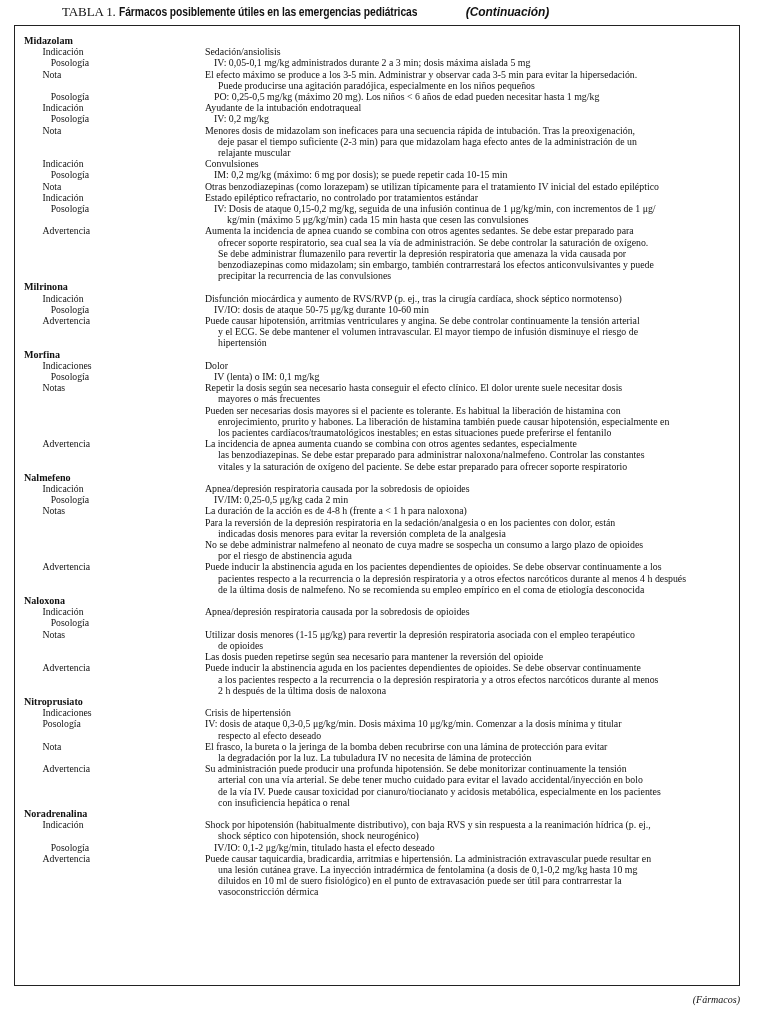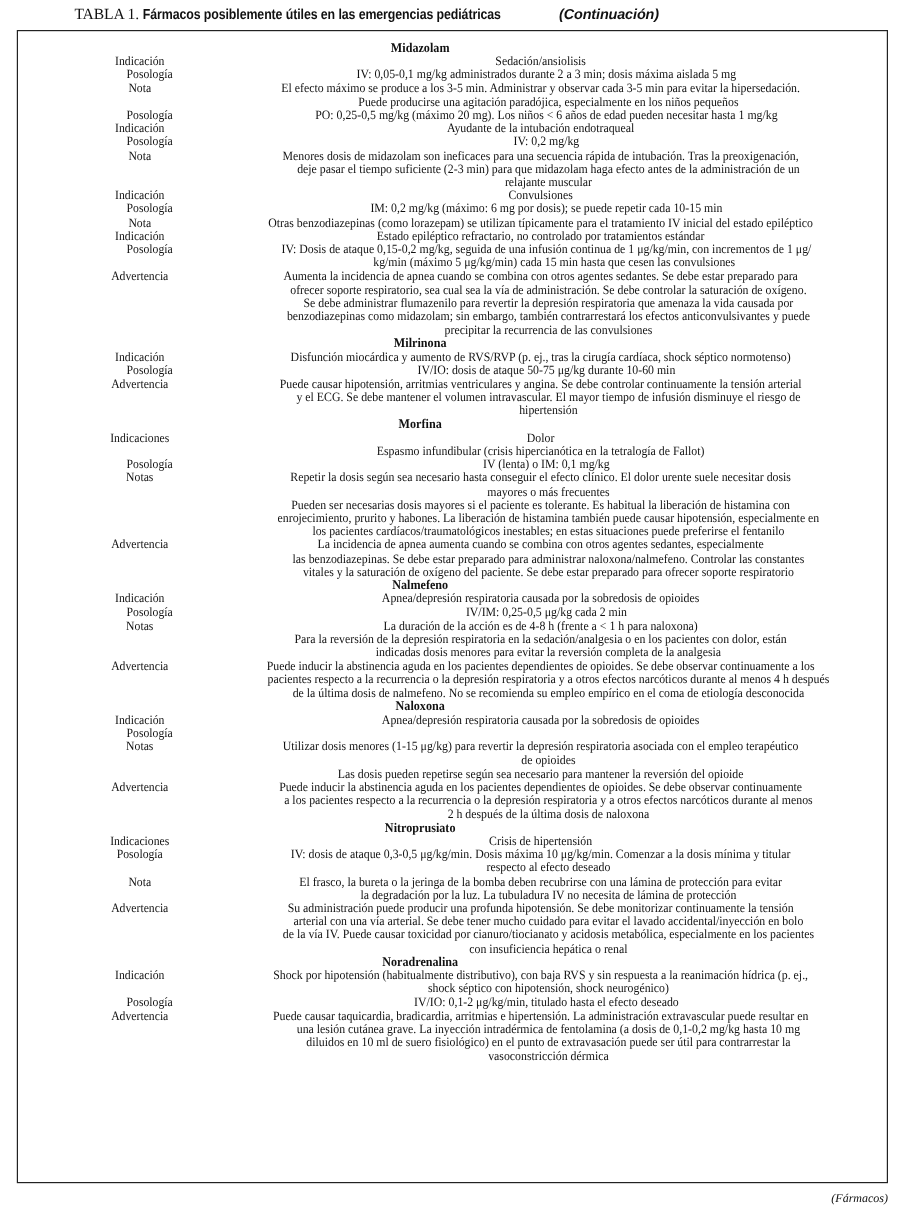--- a/index.html
+++ b/index.html
@@ -12,21 +12,21 @@
     position: absolute; left: 14px; top: 4px;
     font-size: 13px; letter-spacing: -0.1px; white-space: nowrap;
   }
   .title .lead { font-family: "Liberation Serif", serif; margin-left: 48px; }
   .title .bold { font-family: "Liberation Sans", sans-serif; font-weight: bold; font-size: 12px; transform: scaleX(0.86); display:inline-block; transform-origin: left; }
   .title .it { font-family: "Liberation Sans", sans-serif; font-weight: bold; font-style: italic; font-size: 12px; }
   .box {
     position: absolute; left: 14px; top: 25px; width: 726px; height: 961px;
     border: 1px solid #222; box-sizing: border-box;
   }
-  .content { position: absolute; left: 9px; top: 9px; right: 6px; text-align: center; }
+  .content { position: absolute; left: 9px; top: 9px; right: 6px; }
   .drug {
     font-size: 11px; font-weight: bold; line-height: 11.2px; height: 11.2px;
     transform: scaleX(0.92); transform-origin: left; white-space: nowrap;
   }
   .row { display: flex; font-size: 10.6px; line-height: 11.2px; }
   .lbl { width: 161px; flex: none; white-space: nowrap; transform: scaleX(0.92); transform-origin: left; }
   .lbl.l1 { padding-left: 20px; }
   .lbl.l2 { padding-left: 29px; }
   .lbl.l3 { padding-left: 43px; }
   .txt { flex: 1; transform: scaleX(0.93); transform-origin: left; white-space: nowrap; }
@@ -154,26 +154,20 @@
         </div>
       </div>
       <div class="drug">Morfina</div>
       <div class="row">
         <div class="lbl l1">Indicaciones</div>
         <div class="txt">
           <span style="display: block;">Dolor</span>
         </div>
       </div>
       <div class="row">
-        <div class="lbl l1"></div>
-        <div class="txt">
-          <span style="display: block;">Espasmo infundibular (crisis hipercianótica en la tetralogía de Fallot)</span>
-        </div>
-      </div>
-      <div class="row">
         <div class="lbl l2">Posología</div>
         <div class="txt">
           <span style="display: block;">IV (lenta) o IM: 0,1 mg/kg</span>
         </div>
       </div>
       <div class="row">
         <div class="lbl l1">Notas</div>
         <div class="txt">
           <span style="display: block;">Repetir la dosis según sea necesario hasta conseguir el efecto clínico. El dolor urente suele necesitar dosis</span>
           <span class="cont">mayores o más frecuentes</span>
@@ -212,20 +206,27 @@
         <div class="lbl l1">Notas</div>
         <div class="txt">
           <span style="display: block;">La duración de la acción es de 4-8 h (frente a &lt; 1 h para naloxona)</span>
         </div>
       </div>
       <div class="row">
         <div class="lbl l1"></div>
         <div class="txt">
           <span style="display: block;">Para la reversión de la depresión respiratoria en la sedación/analgesia o en los pacientes con dolor, están</span>
           <span class="cont">indicadas dosis menores para evitar la reversión completa de la analgesia</span>
+        </div>
+      </div>
+      <div class="row">
+        <div class="lbl l1"></div>
+        <div class="txt">
+          <span style="display: block;">No se debe administrar nalmefeno al neonato de cuya madre se sospecha un consumo a largo plazo de opioides</span>
+          <span class="cont">por el riesgo de abstinencia aguda</span>
         </div>
       </div>
       <div class="row">
         <div class="lbl l1">Advertencia</div>
         <div class="txt">
           <span style="display: block;">Puede inducir la abstinencia aguda en los pacientes dependientes de opioides. Se debe observar continuamente a los</span>
           <span class="cont">pacientes respecto a la recurrencia o la depresión respiratoria y a otros efectos narcóticos durante al menos 4 h después</span>
           <span class="cont">de la última dosis de nalmefeno. No se recomienda su empleo empírico en el coma de etiología desconocida</span>
         </div>
       </div>

